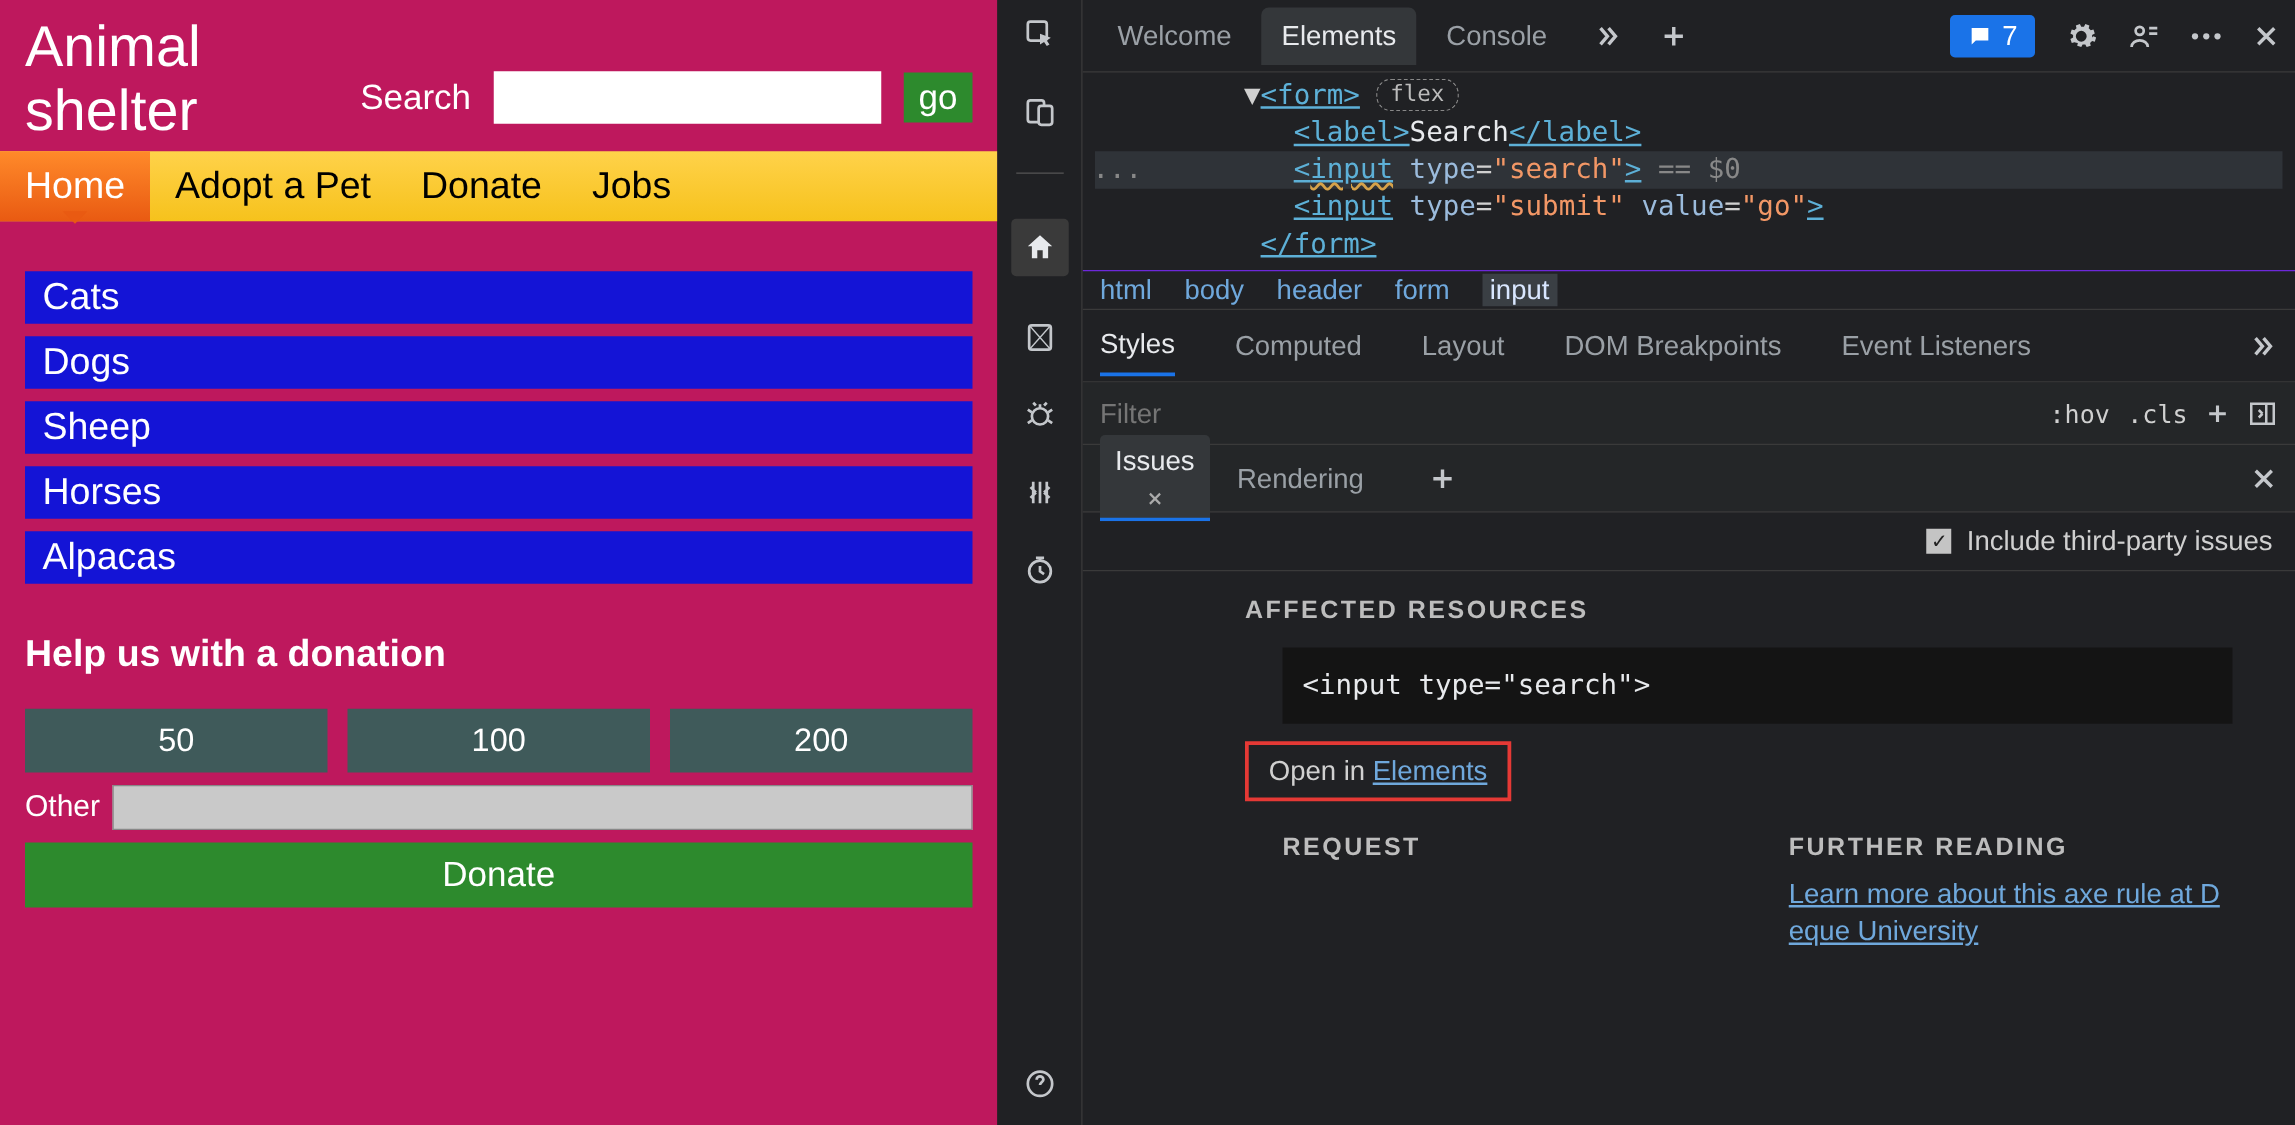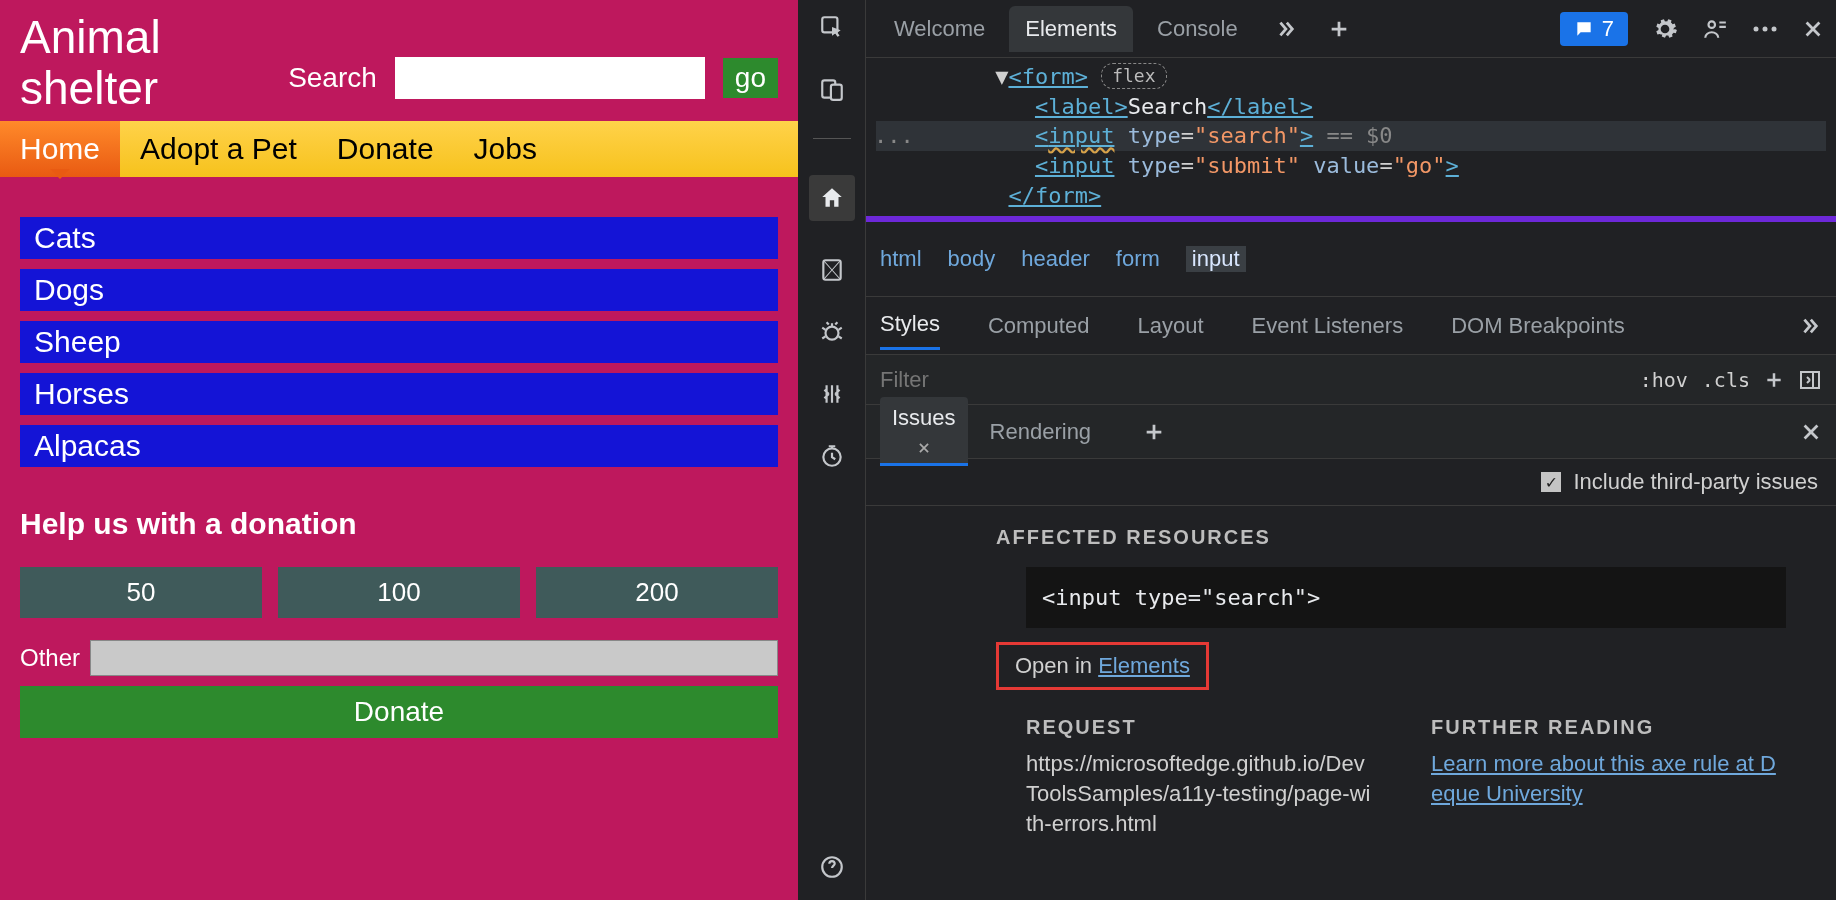--- a/index.html
+++ b/index.html
@@ -21,21 +21,21 @@
   .nav-item.active::after {
     content: ""; position: absolute; left: 50%; bottom: -12px; margin-left: -10px;
     border: 10px solid transparent; border-top-color: #e95a12;
   }
 
   .animal-list { padding: 40px 20px 10px 20px; display: flex; flex-direction: column; gap: 10px; }
   .animal { background: #1414d6; color: #fff; font-size: 30px; padding: 4px 14px; }
 
   .donate-section { padding: 30px 20px 0 20px; }
   .donate-title { font-size: 30px; font-weight: 700; margin-bottom: 26px; }
-  .amount-row { display: flex; gap: 16px; margin-bottom: 22px; }
+  .amount-row { display: flex; gap: 16px; margin-bottom: 10px; }
   .amount { flex: 1; background: #3f5a5a; text-align: center; font-size: 26px; padding: 10px 0; }
   .other-row { display: flex; align-items: center; gap: 10px; margin-bottom: 10px; }
   .other-label { font-size: 24px; }
   .other-input { flex: 1; height: 36px; background: #c9c9c9; border: 1px solid #888; }
   .donate-btn { width: 100%; background: #2d8a2d; color: #fff; font-size: 28px; padding: 10px 0; border: none; text-align: center; }
 
   
   .devtools { flex: 1; height: 100%; display: flex; background: #202124; color: #d0d0d0; }
   .dt-left-strip { width: 68px; background: #202124; border-right: 1px solid #3a3a3a; display: flex; flex-direction: column; align-items: center; padding-top: 14px; gap: 36px; position: relative; }
   .strip-icon { width: 26px; height: 26px; display: flex; align-items: center; justify-content: center; color: #bbb; }
@@ -61,21 +61,21 @@
   .t-val { color: #f29766; }
   .t-text { color: #e8eaed; }
   .flex-pill { display: inline-block; border: 1px dashed #888; color: #bbb; border-radius: 12px; padding: 0 10px; font-size: 18px; vertical-align: 2px; }
   .hl-line { background: #2f3338; display: inline-block; width: 100%; }
   .eq0 { color: #888; }
   .ellipsis-gutter { color: #888; position: absolute; left: 8px; }
   .dom-wrap { position: relative; }
   .wavy { text-decoration: underline wavy #d6a24a; text-underline-offset: 3px; }
 
   
-  .crumb { display: flex; gap: 26px; padding: 24px 14px; font-size: 22px; border-top: 6px solid #6d28d9; border-bottom: 1px solid #3a3a3a; }
+  .crumb { display: flex; gap: 26px; padding: 2px 14px; font-size: 22px; border-top: 1px solid #6d28d9; border-bottom: 1px solid #3a3a3a; }
   .crumb span { color: #6fa8dc; cursor: pointer; }
   .crumb span.sel { background: #3a3f44; color: #d9e7ff; padding: 0 6px; }
 
   
   .styles-tabs { display: flex; align-items: center; gap: 48px; padding: 4px 14px; height: 58px; border-bottom: 1px solid #3a3a3a; font-size: 22px; }
   .styles-tab { color: #9aa0a6; cursor: pointer; padding: 10px 0; }
   .styles-tab.active { color: #e8eaed; border-bottom: 3px solid #1a73e8; }
   .styles-more { margin-left: auto; }
 
   
@@ -266,22 +266,22 @@
       <span>body</span>
       <span>header</span>
       <span>form</span>
       <span class="sel">input</span>
     </div>
 
     <div class="styles-tabs">
       <div class="styles-tab active">Styles</div>
       <div class="styles-tab">Computed</div>
       <div class="styles-tab">Layout</div>
+      <div class="styles-tab">DOM Breakpoints</div>
       <div class="styles-tab">Event Listeners</div>
-      <div class="styles-tab">DOM Breakpoints</div>
       <div class="strip-icon styles-more">
         <svg width="22" height="22" viewBox="0 0 24 24" fill="none" stroke="#c4c7cb" stroke-width="3">
             <path d="M7 5l6 7-6 7M14 5l6 7-6 7"></path>
           </svg>
       </div>
     </div>
 
     <div class="filter-row">
       <input class="filter-input" placeholder="Filter" style="">
       <span class="mono">:hov</span>
@@ -332,21 +332,20 @@
     <div class="issues-body">
       <div class="aff-header">AFFECTED RESOURCES</div>
       <div class="code-block">&lt;input type="search"&gt;</div>
       <div class="open-in">
         <span>Open in </span><a href="#">Elements</a>
       </div>
 
       <div class="cols">
         <div class="col">
           <h4>REQUEST</h4>
-          <div class="txt">https://microsoftedge.github.io/DevToolsSamples/a11y-testing/page-with-errors.html</div>
         </div>
         <div class="col">
           <h4>FURTHER READING</h4>
           <div class="txt"><a href="#">Learn more about this axe rule at Deque University</a></div>
         </div>
       </div>
     </div>
 
   </div>
 </div>

